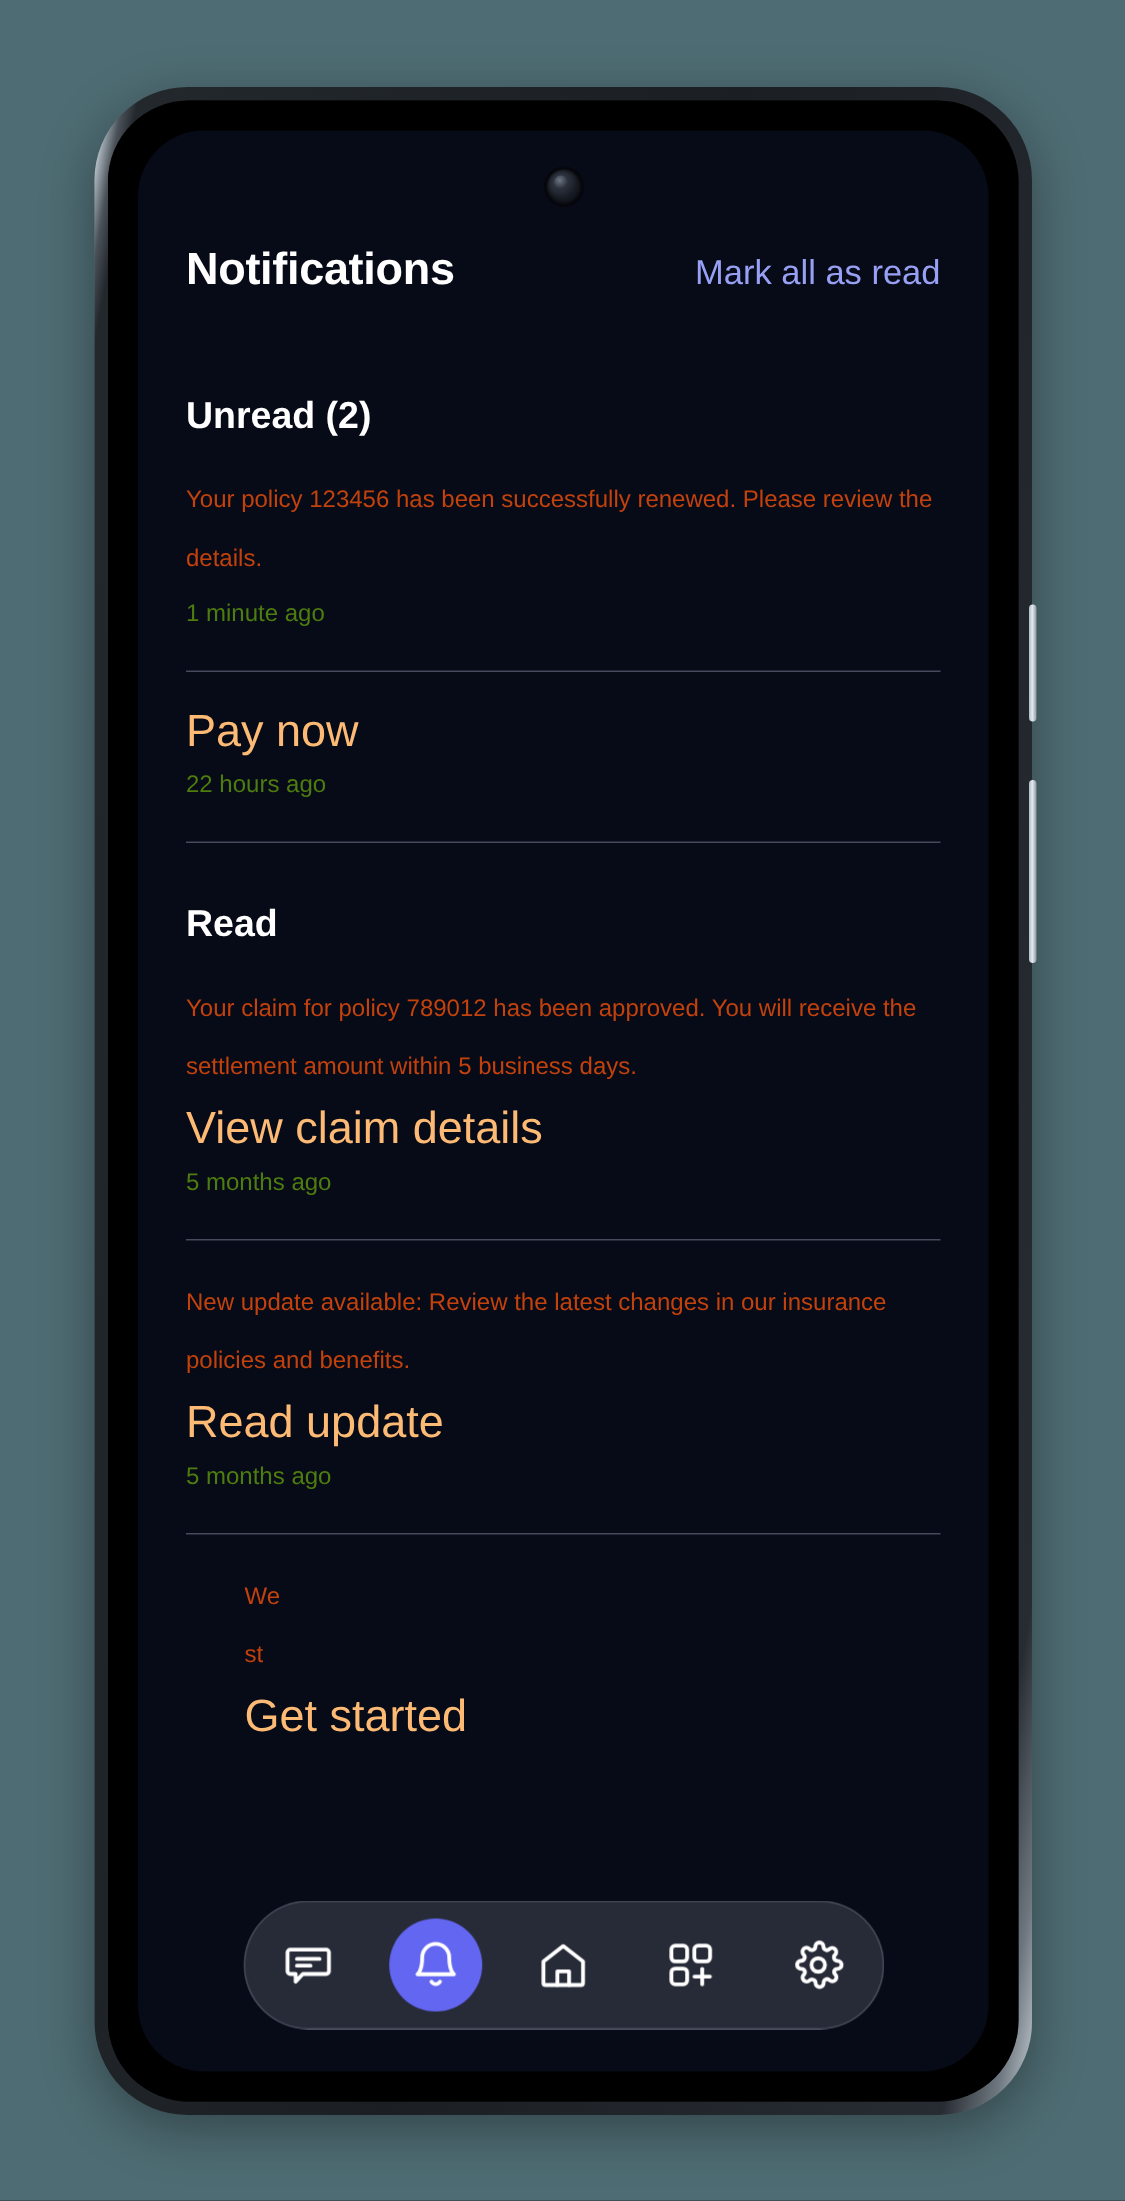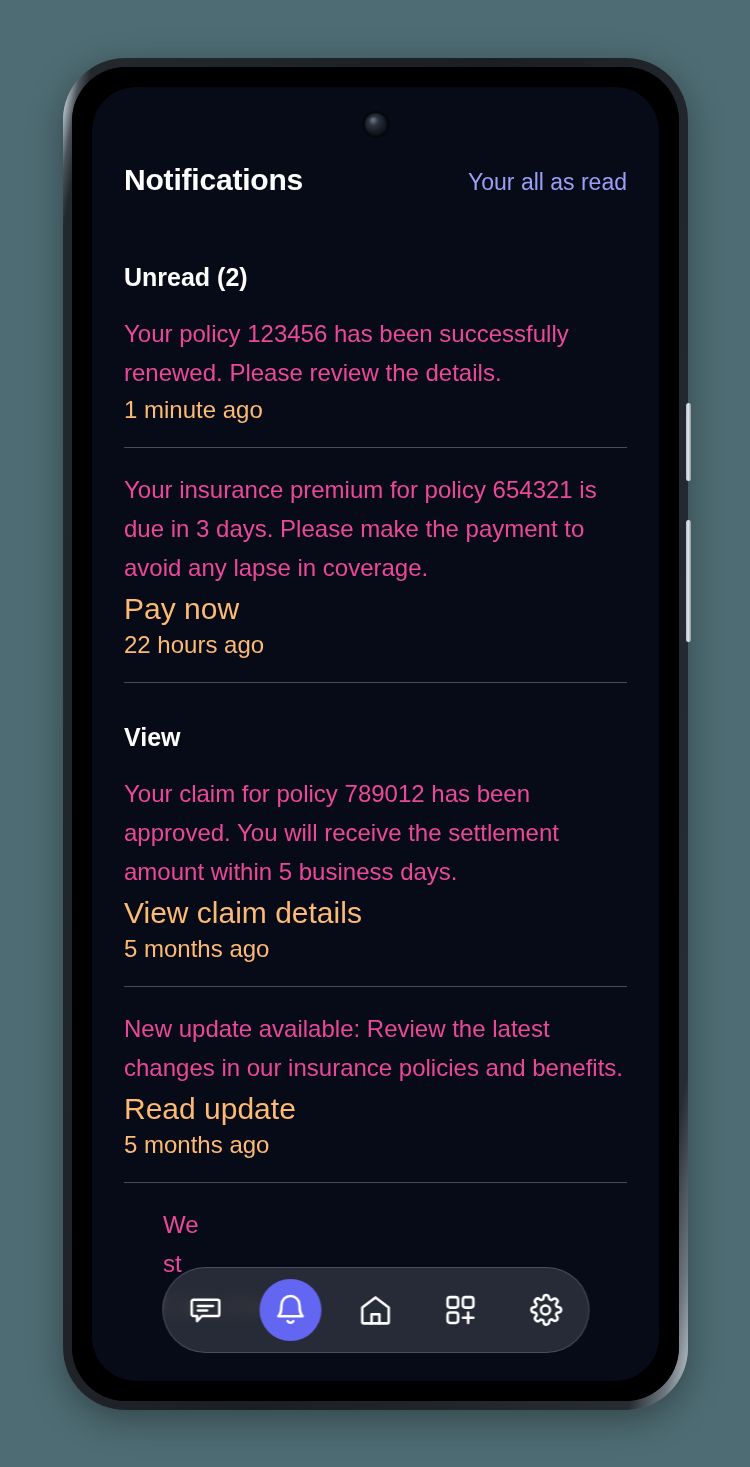--- a/index.html
+++ b/index.html
@@ -126,35 +126,35 @@
   .section-head.read-head { margin-top: 40px; }
 
   .notif {
     padding-bottom: 21px;
     border-bottom: 1.5px solid #454b5c;
     margin-top: 22px;
   }
   .notif:last-child { border-bottom: none; margin-left: 39px; }
 
   .notif-body {
-    font-size: 24px;
+    font-size: 16px;
     line-height: 39px;
-    color: #ec4899;
+    color: #c2410c;
   }
   .notif-action {
     font-size: 30px;
     line-height: 36px;
     color: #fdba74;
     margin-top: 4px;
     cursor: pointer;
   }
   .notif-time {
-    font-size: 24px;
+    font-size: 16px;
     line-height: 32px;
-    color: #fdba74;
+    color: #4d7c0f;
     margin-top: 2px;
   }
 
   
   .bottom-nav {
     position: absolute;
     left: 50%;
     transform: translateX(-50%);
     bottom: 28px;
     width: 427px;
@@ -191,37 +191,36 @@
 
     <div class="phone-bezel">
       <div class="screen">
 
         <div class="punch-hole"></div>
 
         <div class="app">
 
           <div class="topbar">
             <div class="page-title">Notifications</div>
-            <div class="mark-all">Your all as read</div>
+            <div class="mark-all">Mark all as read</div>
           </div>
 
           <div class="section-head">Unread (2)</div>
 
           <div class="notif">
             <div class="notif-body">Your policy 123456 has been successfully renewed. Please review the details.</div>
             <div class="notif-time">1 minute ago</div>
           </div>
 
           <div class="notif">
-            <div class="notif-body">Your insurance premium for policy 654321 is due in 3 days. Please make the payment to avoid any lapse in coverage.</div>
             <div class="notif-action">Pay now</div>
             <div class="notif-time">22 hours ago</div>
           </div>
 
-          <div class="section-head read-head">View</div>
+          <div class="section-head read-head">Read</div>
 
           <div class="notif">
             <div class="notif-body">Your claim for policy 789012 has been approved. You will receive the settlement amount within 5 business days.</div>
             <div class="notif-action">View claim details</div>
             <div class="notif-time">5 months ago</div>
           </div>
 
           <div class="notif">
             <div class="notif-body">New update available: Review the latest changes in our insurance policies and benefits.</div>
             <div class="notif-action">Read update</div>

